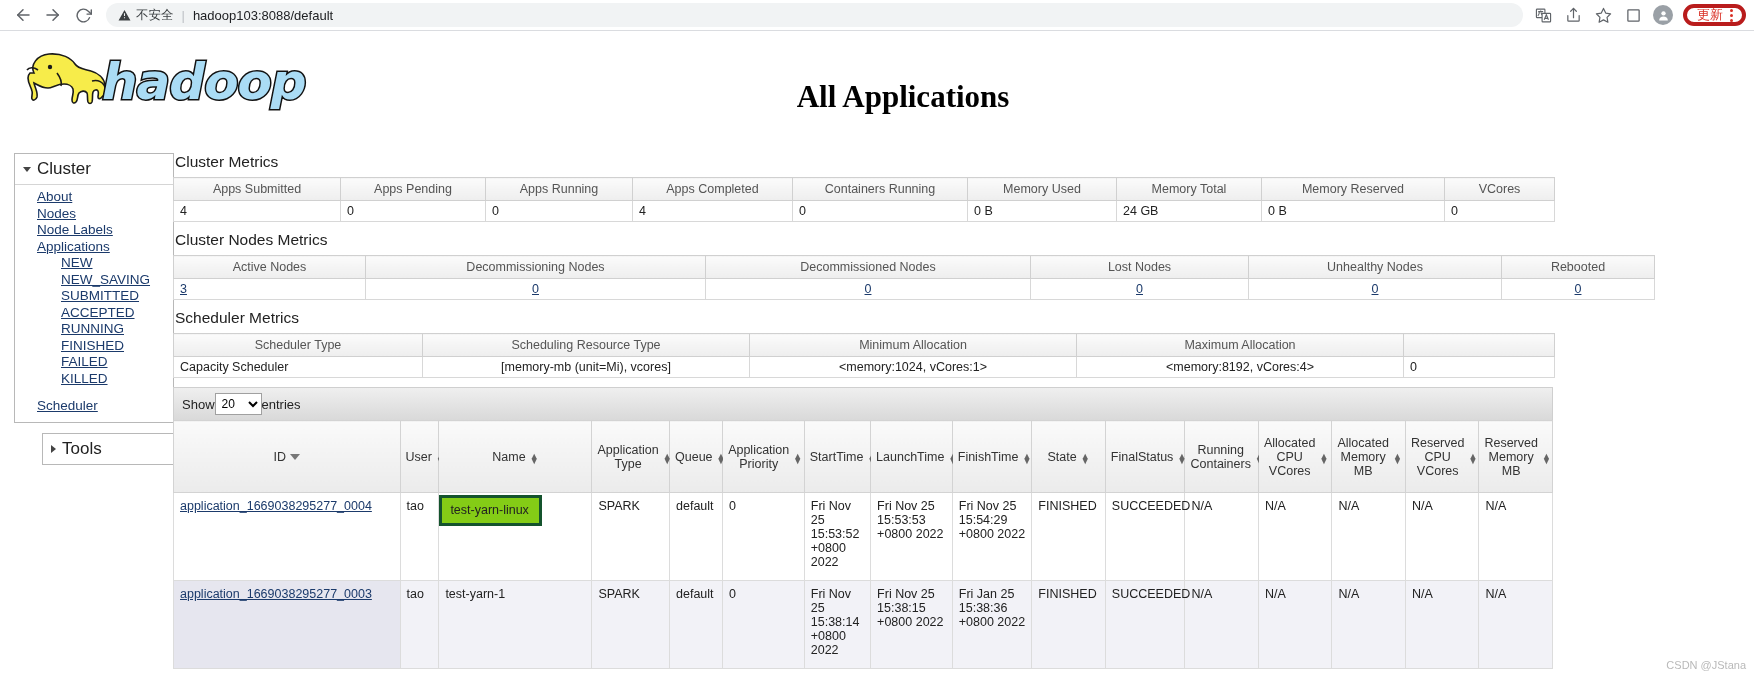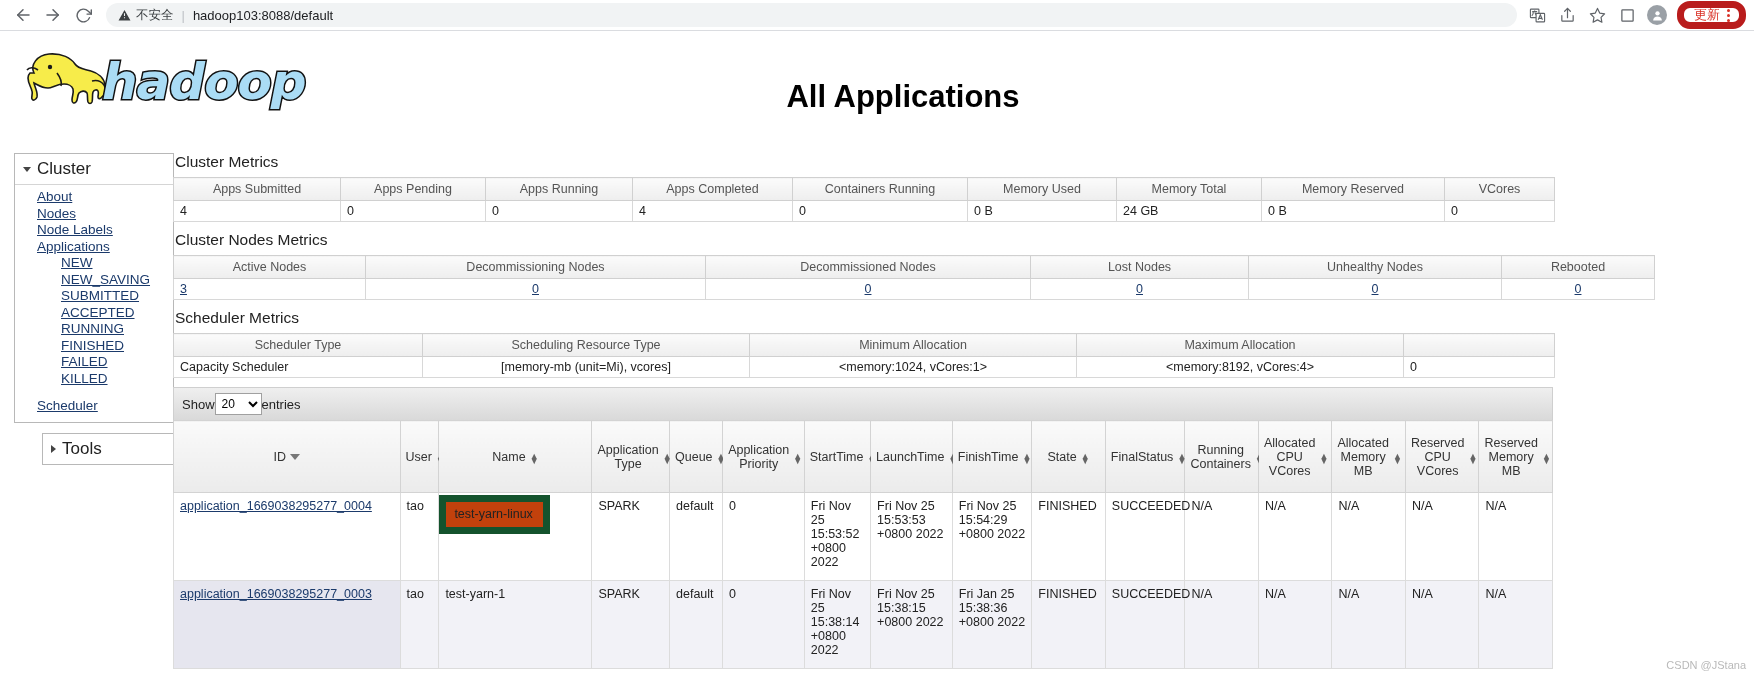--- a/index.html
+++ b/index.html
@@ -52,23 +52,23 @@
     display: flex; align-items: center; justify-content: center;
     color: #5f6368;
   }
   .avatar-circle {
     width: 20px; height: 20px; border-radius: 50%;
     background: #9aa0a6;
     display: flex; align-items: center; justify-content: center;
     color: #fff;
   }
   .update-pill {
-    border: 7px solid #b91c1c;
+    border: 4px solid #b91c1c;
     border-radius: 13px;
-    height: 28px;
+    height: 22px;
     display: flex; align-items: center;
     padding: 0 4px 0 10px;
     margin-left: 4px;
     gap: 2px;
   }
   .update-pill .upd-label { color: #d93025; font-size: 13px; white-space: nowrap; }
   .kebab { display: flex; flex-direction: column; gap: 2px; padding: 0 5px; }
   .kebab i { width: 3px; height: 3px; background: #d93025; border-radius: 50%; display: block; }
 
   
@@ -91,21 +91,21 @@
     line-height: 1;
   }
 
   .page-title {
     position: absolute;
     left: 0; right: 0; top: 48px;
     text-align: center;
     font-size: 31px;
     font-weight: bold;
     color: #000;
-    font-family: Liberation Sans, sans-serif;
+    font-family: Liberation Serif, serif;
     padding-left: 52px;
   }
 
   
   .sidebar { position: absolute; left: 14px; top: 122px; width: 160px; }
   .nav-box { border: 1px solid #b8b8b8; background: #fff; }
   .nav-head {
     font-size: 17px;
     color: #222;
     padding: 5px 6px 5px 8px;
@@ -222,23 +222,23 @@
     color: #222;
     height: 88px;
   }
   .apps-table tr.row-odd td { background: #ffffff; }
   .apps-table tr.row-even td { background: #f2f2f7; }
   .apps-table tr.row-even td.id-cell { background: #e6e6ef; }
   .apps-table td.id-cell { background: #f7f7fa; }
   .app-link { color: #1b3a6b; text-decoration: underline; white-space: nowrap; font-size: 12.5px; }
   .name-box-hl {
     display: inline-block;
-    border: 7px solid #14532d;
+    border: 3px solid #14532d;
     padding: 5px 10px 6px 8px;
-    background: #c2410c;
+    background: #84cc16;
     margin: -4px 0 0 -6px;
   }
   .watermark {
     position: absolute;
     right: 8px; bottom: 4px;
     font-size: 11px;
     color: #b9b9b9;
   }
 </style>
 </head>

